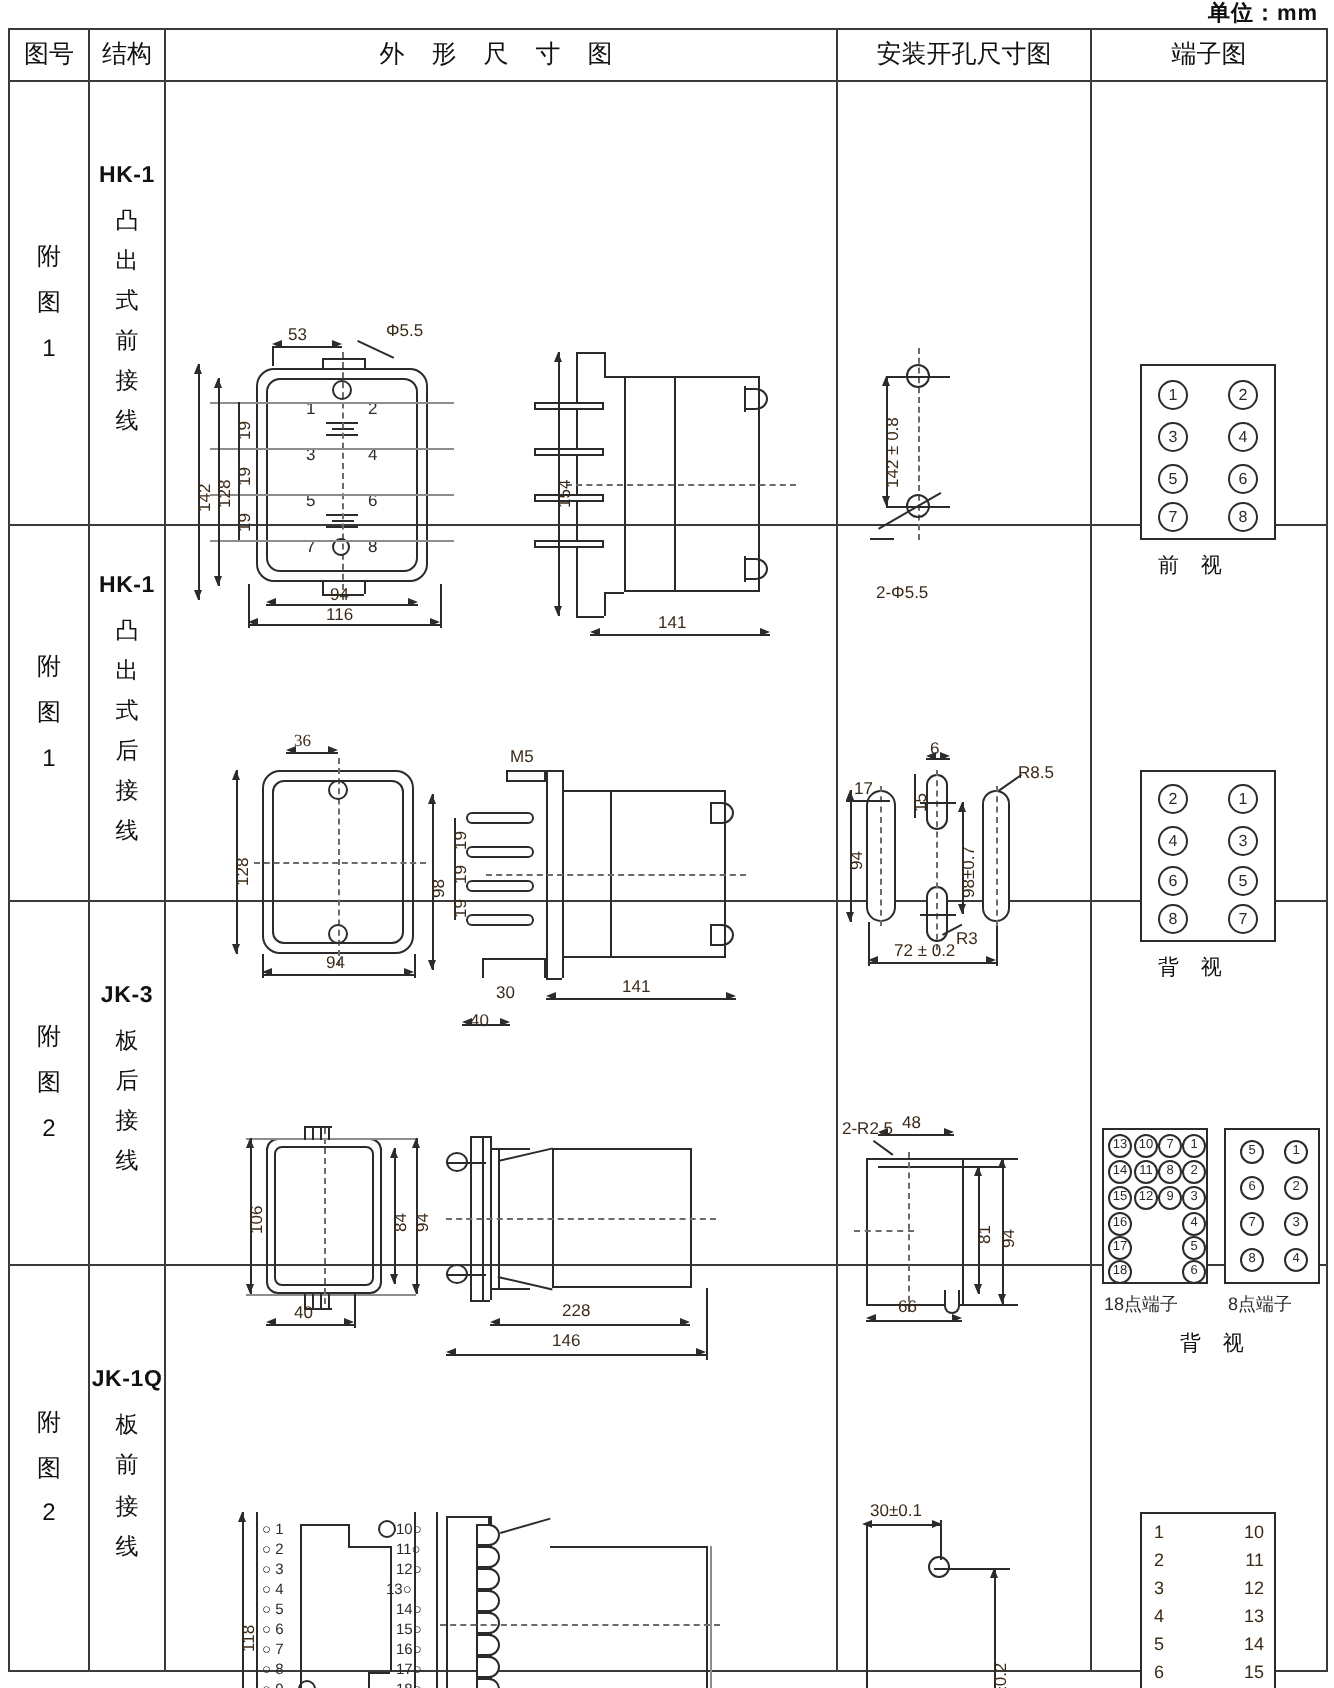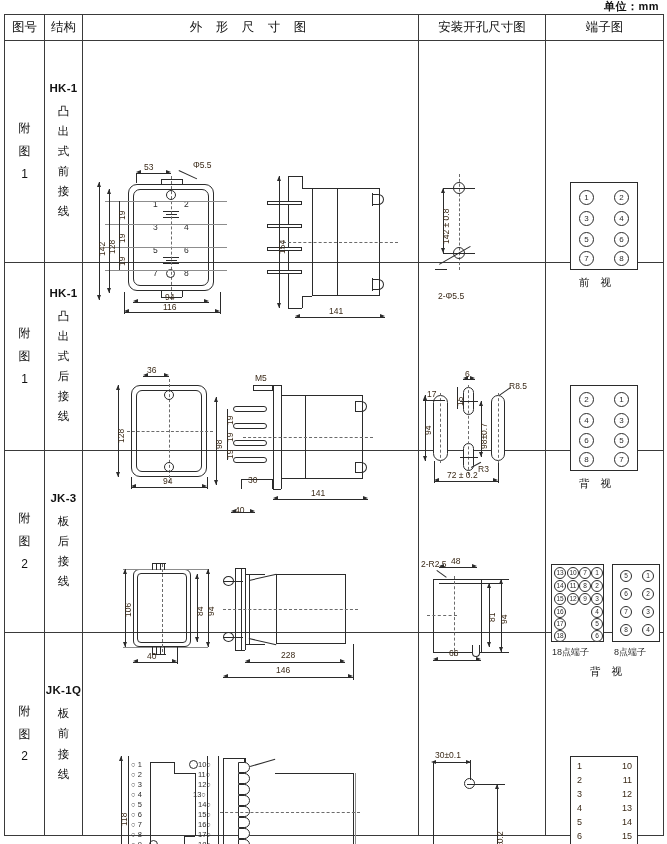--- a/index.html
+++ b/index.html
@@ -349,21 +349,21 @@
             <div class="boxr" style="left:48px;top:28px;width:76px;height:92px;"></div>
             <div class="boxr" style="left:53px;top:33px;width:66px;height:82px;border-radius:6px;"></div>
             <div class="dashv" style="left:86px;top:22px;height:104px;"></div>
             <div class="dash" style="left:44px;top:74px;width:86px;"></div>
             <div class="circ" style="left:81px;top:33px;width:10px;height:10px;"></div>
             <div class="circ" style="left:81px;top:105px;width:10px;height:10px;"></div>
 
             <div class="ln hl" style="left:60px;top:19px;width:26px;"></div>
             <div class="arrowL" style="left:60px;top:16.5px;"></div>
             <div class="arrowR" style="left:81px;top:16.5px;"></div>
-            <div class="dimtxt" style="left:64px;top:8px;">36</div>
+            <div class="dimtxt" style="left:64px;top:8px;font-family:Liberation Serif, serif;">36</div>
 
             <div class="ln vl" style="left:35px;top:28px;height:92px;"></div>
             <div class="arrowU" style="left:32.5px;top:28px;"></div>
             <div class="arrowD" style="left:32.5px;top:115px;"></div>
             <div class="lbl rot" style="left:33px;top:86px;">128</div>
 
             <div class="ln hl" style="left:48px;top:130px;width:76px;"></div>
             <div class="arrowL" style="left:48px;top:127.5px;"></div>
             <div class="arrowR" style="left:119px;top:127.5px;"></div>
             <div class="dimtxt" style="left:80px;top:119px;">94</div>
@@ -391,21 +391,21 @@
             <div class="ln vl" style="left:133px;top:40px;height:88px;"></div>
             <div class="arrowU" style="left:130.5px;top:40px;"></div>
             <div class="arrowD" style="left:130.5px;top:123px;"></div>
             <div class="lbl rot" style="left:131px;top:92px;">98</div>
             <div class="ln vl" style="left:144px;top:52px;height:51px;"></div>
             <div class="lbl rot" style="left:142px;top:68px;">19</div>
             <div class="lbl rot" style="left:142px;top:85px;">19</div>
             <div class="lbl rot" style="left:142px;top:102px;">19</div>
 
             <div class="box" style="left:158px;top:122px;width:32px;height:10px;border-bottom:none;"></div>
-            <div class="dimtxt" style="left:165px;top:118px;">30</div>
+            <div class="dimtxt" style="left:165px;top:134px;">30</div>
             <div class="dimtxt" style="left:152px;top:148px;">40</div>
             <div class="ln hl" style="left:148px;top:155px;width:24px;"></div>
             <div class="arrowL" style="left:148px;top:152.5px;"></div>
             <div class="arrowR" style="left:167px;top:152.5px;"></div>
             <div class="ln hl" style="left:190px;top:142px;width:95px;"></div>
             <div class="arrowL" style="left:190px;top:139.5px;"></div>
             <div class="arrowR" style="left:280px;top:139.5px;"></div>
             <div class="dimtxt" style="left:228px;top:131px;">141</div>
           </div>
         </td>

